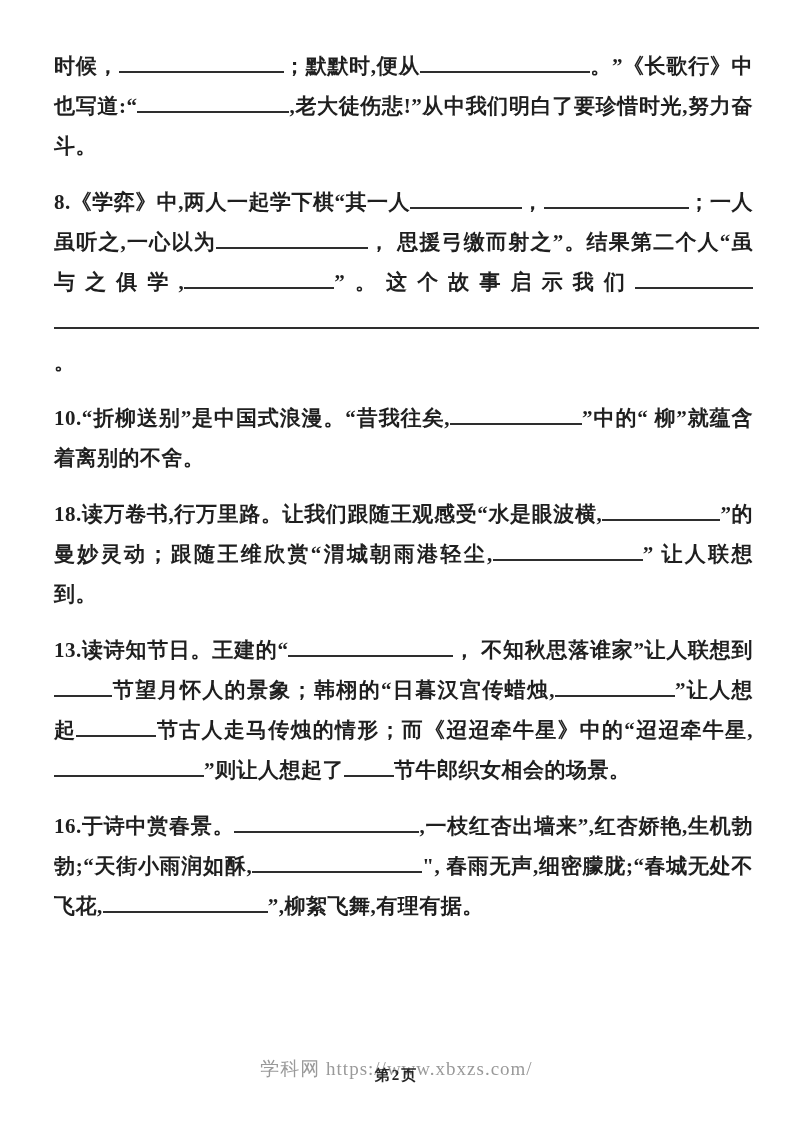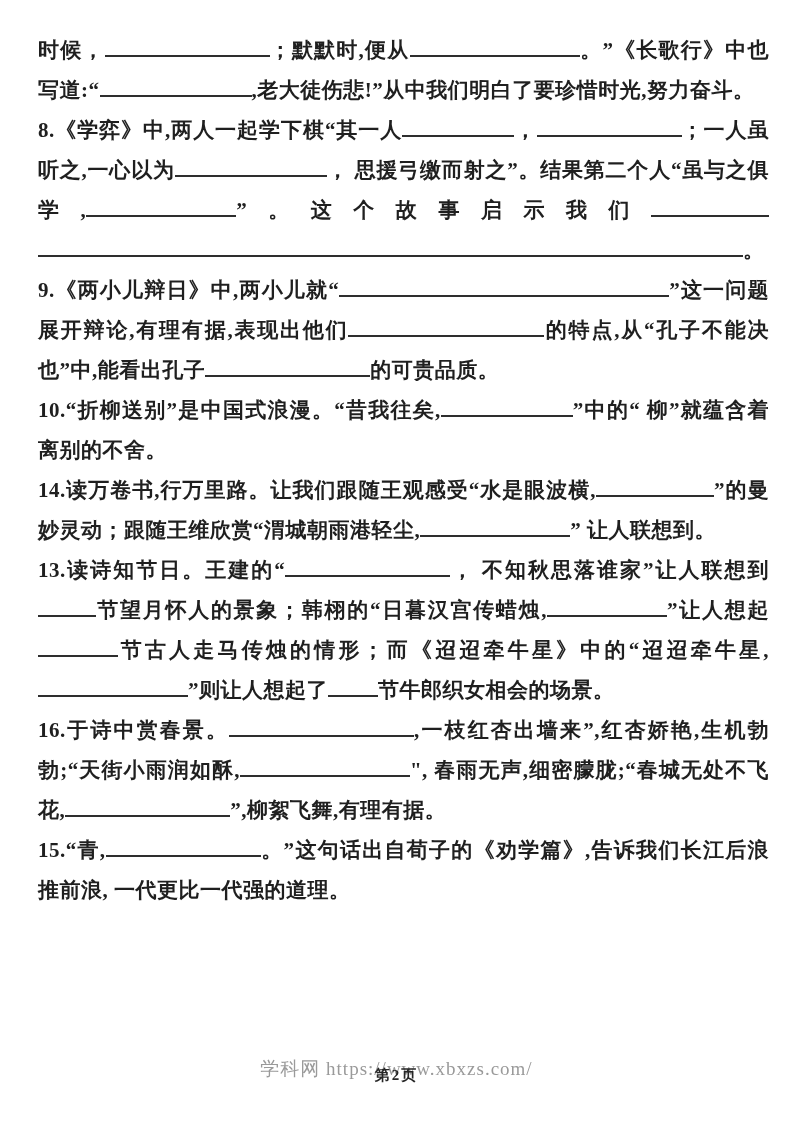--- a/index.html
+++ b/index.html
@@ -6,21 +6,21 @@
   .page{
     width:793px;height:1122px;background:#ffffff;position:relative;
     overflow:hidden;margin:0 auto;
     font-family:"Liberation Serif","DejaVu Serif",serif;
   }
   .doc{
     position:absolute;left:38px;top:30px;width:731px;
     color:#1f1f1f;font-size:21px;line-height:40px;font-weight:700;
     text-align:justify;letter-spacing:0.5px;
   }
-  .para{margin:0;padding:0;}
+  .para{margin:16px;padding:0;}
   .blank{
     display:inline-block;height:0.82em;
     border-bottom:2px solid #2e2e2e;
   }
   .footer{
     position:absolute;left:0;right:0;bottom:20px;height:46px;text-align:center;
   }
   .watermark{
     color:#9a9a9a;font-size:19px;font-weight:400;
     font-family:Liberation Serif, serif;letter-spacing:1px;
@@ -31,24 +31,22 @@
     font-family:"Liberation Serif","DejaVu Serif",serif;letter-spacing:2px;
   }
 </style>
 </head>
 <body>
 
 <div class="page">
   <div class="doc" id="doc">
       <p class="para"><span>时候，</span><span class="blank" style="width: 165px;"></span><span>；默默时,便从</span><span class="blank" style="width: 170px;"></span><span>。”《长歌行》中也写道:“</span><span class="blank" style="width: 152px;"></span><span>,老大徒伤悲!”从中我们明白了要珍惜时光,努力奋斗。</span></p>
       <p class="para"><span>8.《学弈》中,两人一起学下棋“其一人</span><span class="blank" style="width: 112px;"></span><span>，</span><span class="blank" style="width: 145px;"></span><span>；一人虽听之,一心以为</span><span class="blank" style="width: 152px;"></span><span>， 思援弓缴而射之”。结果第二个人“虽与之俱学,</span><span class="blank" style="width: 150px;"></span><span>”。这个故事启示我们</span><span class="blank" style="width: 118px;"></span><span class="blank" style="width: 705px;"></span><span>。</span></p>
-      <p class="para"><span>9.《两小儿辩日》中,两小儿就“</span><span class="blank" style="width: 330px;"></span><span>”这一问题展开辩论,有理有据,表现出他们</span><span class="blank" style="width: 196px;"></span><span>的特点,从“孔子不能决也”中,能看出孔子</span><span class="blank" style="width: 165px;"></span><span>的可贵品质。</span></p>
       <p class="para"><span>10.“折柳送别”是中国式浪漫。“昔我往矣,</span><span class="blank" style="width: 132px;"></span><span>”中的“ 柳”就蕴含着离别的不舍。</span></p>
-      <p class="para"><span>14.读万卷书,行万里路。让我们跟随王观感受“水是眼波横,</span><span class="blank" style="width: 118px;"></span><span>”的曼妙灵动；跟随王维欣赏“渭城朝雨港轻尘,</span><span class="blank" style="width: 150px;"></span><span>” 让人联想到。</span></p>
+      <p class="para"><span>18.读万卷书,行万里路。让我们跟随王观感受“水是眼波横,</span><span class="blank" style="width: 118px;"></span><span>”的曼妙灵动；跟随王维欣赏“渭城朝雨港轻尘,</span><span class="blank" style="width: 150px;"></span><span>” 让人联想到。</span></p>
       <p class="para"><span>13.读诗知节日。王建的“</span><span class="blank" style="width: 165px;"></span><span>， 不知秋思落谁家”让人联想到</span><span class="blank" style="width: 58px;"></span><span>节望月怀人的景象；韩栩的“日暮汉宫传蜡烛,</span><span class="blank" style="width: 120px;"></span><span>”让人想起</span><span class="blank" style="width: 80px;"></span><span>节古人走马传烛的情形；而《迢迢牵牛星》中的“迢迢牵牛星,</span><span class="blank" style="width: 150px;"></span><span>”则让人想起了</span><span class="blank" style="width: 50px;"></span><span>节牛郎织女相会的场景。</span></p>
       <p class="para"><span>16.于诗中赏春景。</span><span class="blank" style="width: 185px;"></span><span>,一枝红杏出墙来”,红杏娇艳,生机勃勃;“天街小雨润如酥,</span><span class="blank" style="width: 170px;"></span><span>", 春雨无声,细密朦胧;“春城无处不飞花,</span><span class="blank" style="width: 165px;"></span><span>”,柳絮飞舞,有理有据。</span></p>
-      <p class="para"><span>15.“青,</span><span class="blank" style="width: 155px;"></span><span>。”这句话出自荀子的《劝学篇》,告诉我们长江后浪推前浪, 一代更比一代强的道理。</span></p>
     </div>
   <div class="footer">
     <span class="watermark">学科网 https://www.xbxzs.com/</span>
     <span class="pagenum">第2页</span>
   </div>
 </div>
 
 </body></html>

